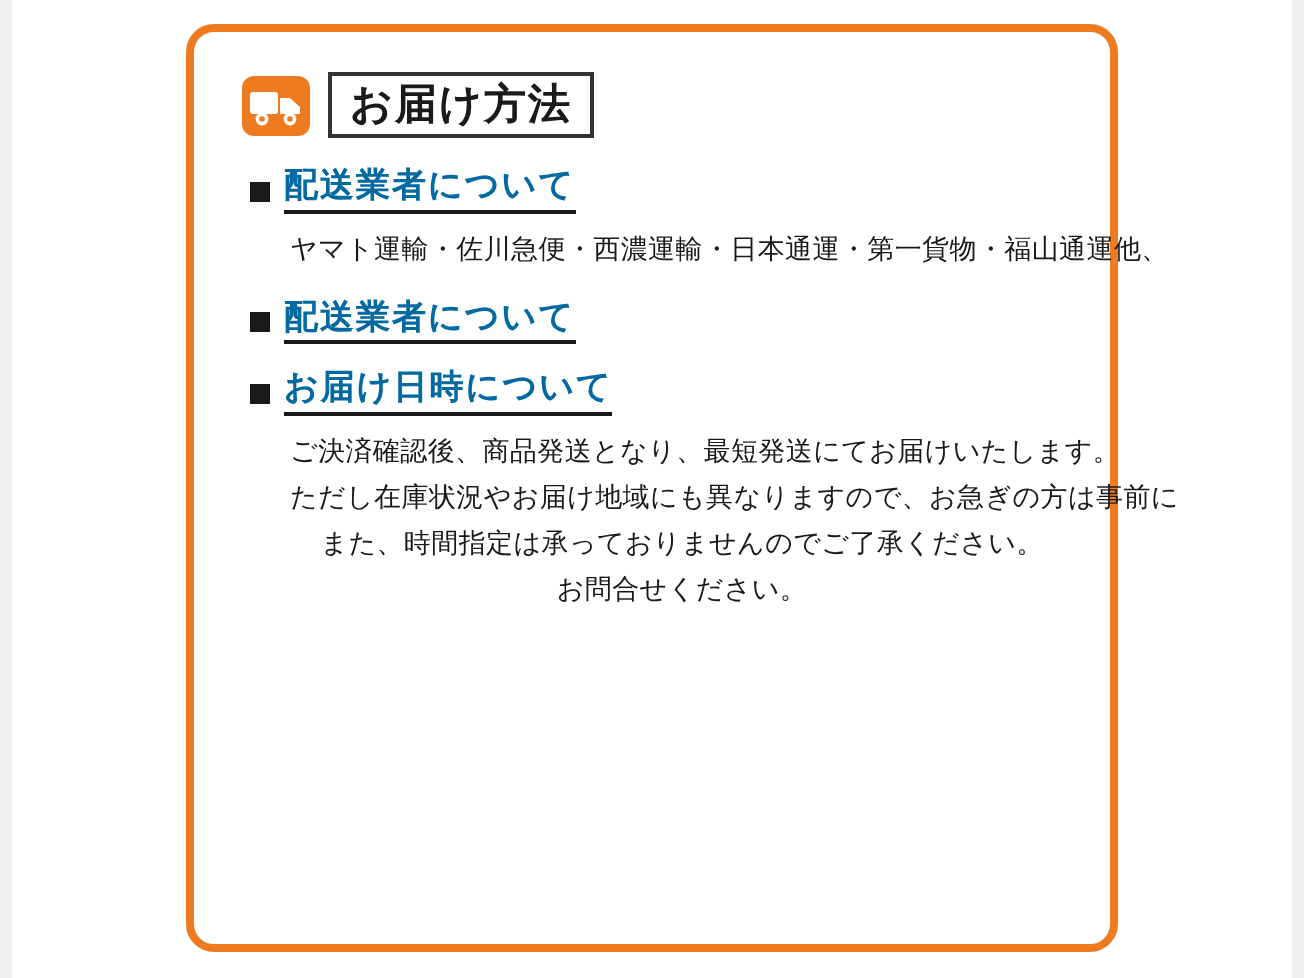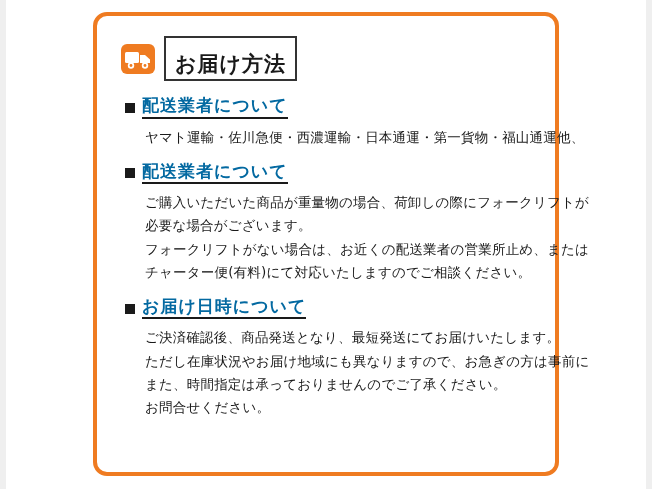--- a/index.html
+++ b/index.html
@@ -57,21 +57,21 @@
     width: 34px;
     height: 30px;
     background: #ef7b21;
     border-radius: 6px;
     position: relative;
     flex: 0 0 auto;
   }
   .truck-badge svg { display:block; }
   .title-box {
     border: 2px solid #333333;
-    padding: 14px 9px 3px 9px;
+    padding: 2px 9px 3px 9px;
     font-size: 21px;
     font-weight: bold;
     color: #1a1a1a;
     line-height: 1.15;
     letter-spacing: 1px;
   }
   .section { margin: 0 0 4px 0; }
   .section-head {
     display: flex;
     align-items: center;
@@ -95,21 +95,21 @@
     letter-spacing: 1px;
     line-height: 1.2;
   }
   .body-lines {
     margin: 0 0 0 30px;
     font-size: 13.5px;
     color: #1a1a1a;
     line-height: 1.72;
     letter-spacing: 0.2px;
   }
-  .body-lines div { white-space: nowrap; }
+  .body-lines div { white-space: nowrap; text-align: center; }
 </style>
 </head>
 <body>
 
 <div class="page">
   <div class="card">
 
     <div class="title-row">
       <span class="truck-badge">
         <svg width="34" height="30" viewBox="0 0 34 30" aria-hidden="true">
@@ -132,26 +132,20 @@
       <div class="body-lines">
         <div>ヤマト運輸・佐川急便・西濃運輸・日本通運・第一貨物・福山通運他、</div>
       </div>
     </div>
 
     <div class="section">
       <div class="section-head">
         <span class="sq"></span>
         <span class="section-title">配送業者について</span>
       </div>
-      <div class="body-lines">
-        <div>ご購入いただいた商品が重量物の場合、荷卸しの際にフォークリフトが</div>
-        <div>必要な場合がございます。</div>
-        <div>フォークリフトがない場合は、お近くの配送業者の営業所止め、または</div>
-        <div>チャーター便(有料)にて対応いたしますのでご相談ください。</div>
-      </div>
     </div>
 
     <div class="section">
       <div class="section-head">
         <span class="sq"></span>
         <span class="section-title">お届け日時について</span>
       </div>
       <div class="body-lines">
         <div>ご決済確認後、商品発送となり、最短発送にてお届けいたします。</div>
         <div>ただし在庫状況やお届け地域にも異なりますので、お急ぎの方は事前に</div>

